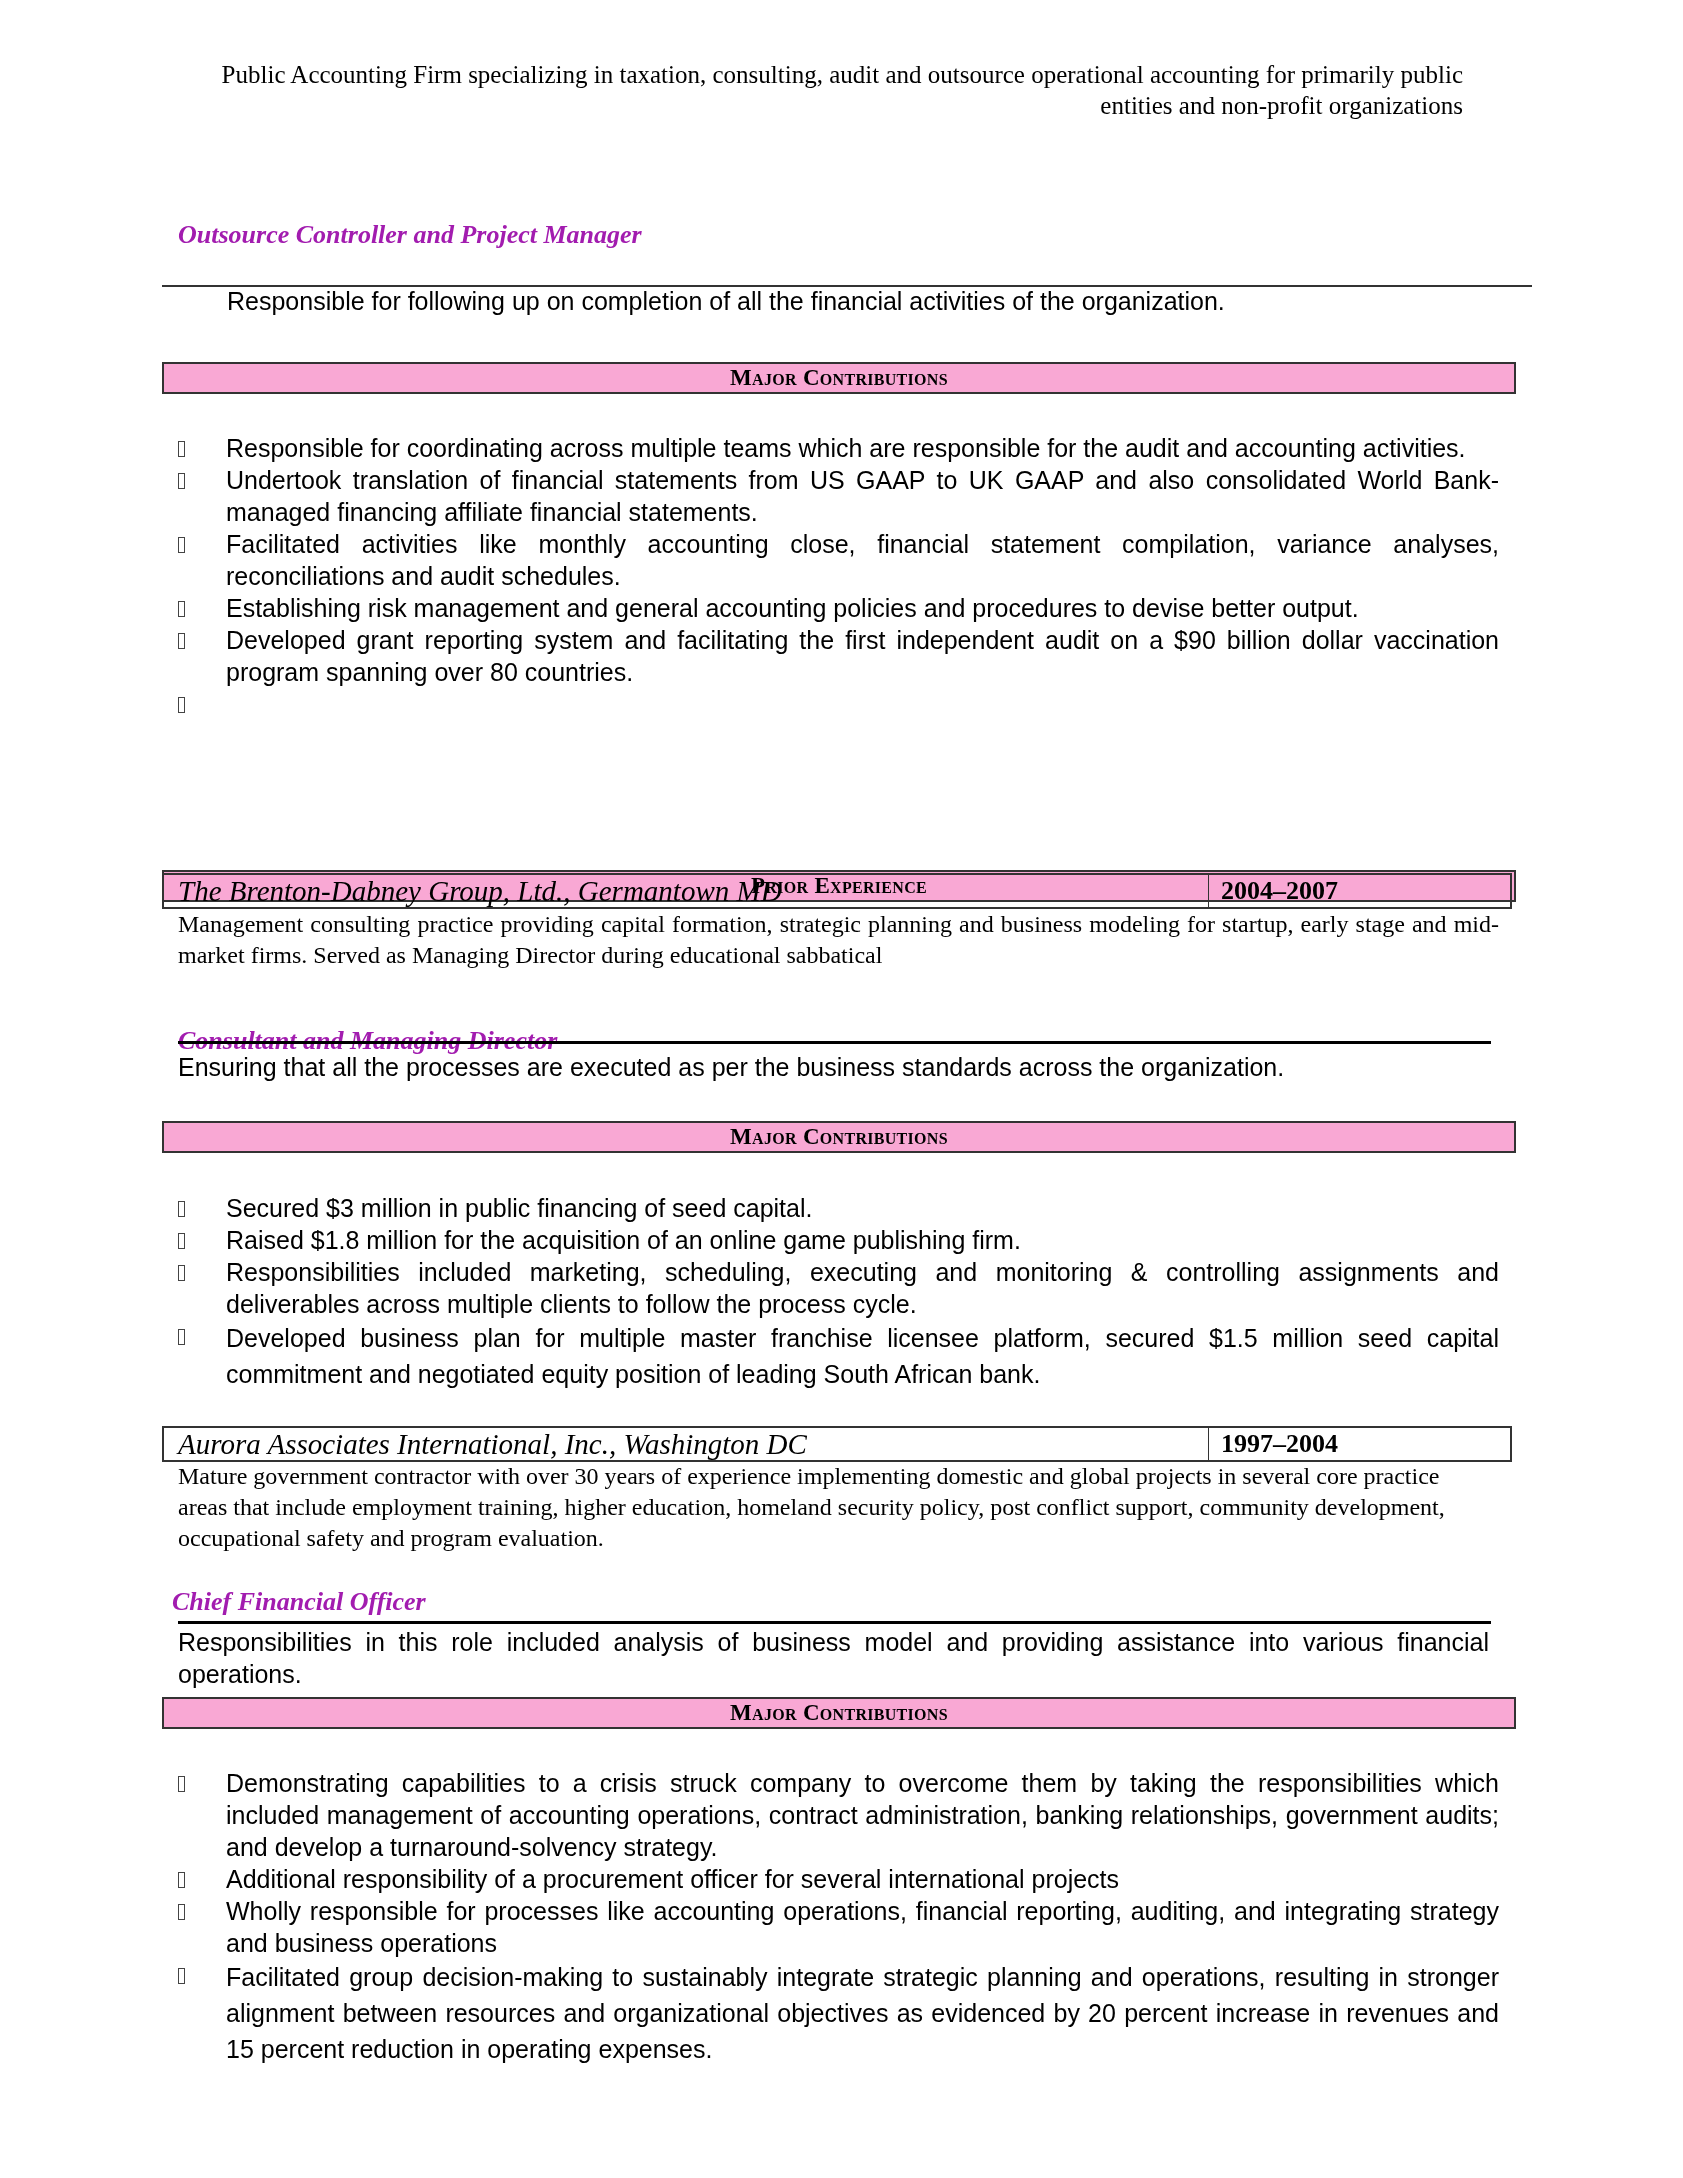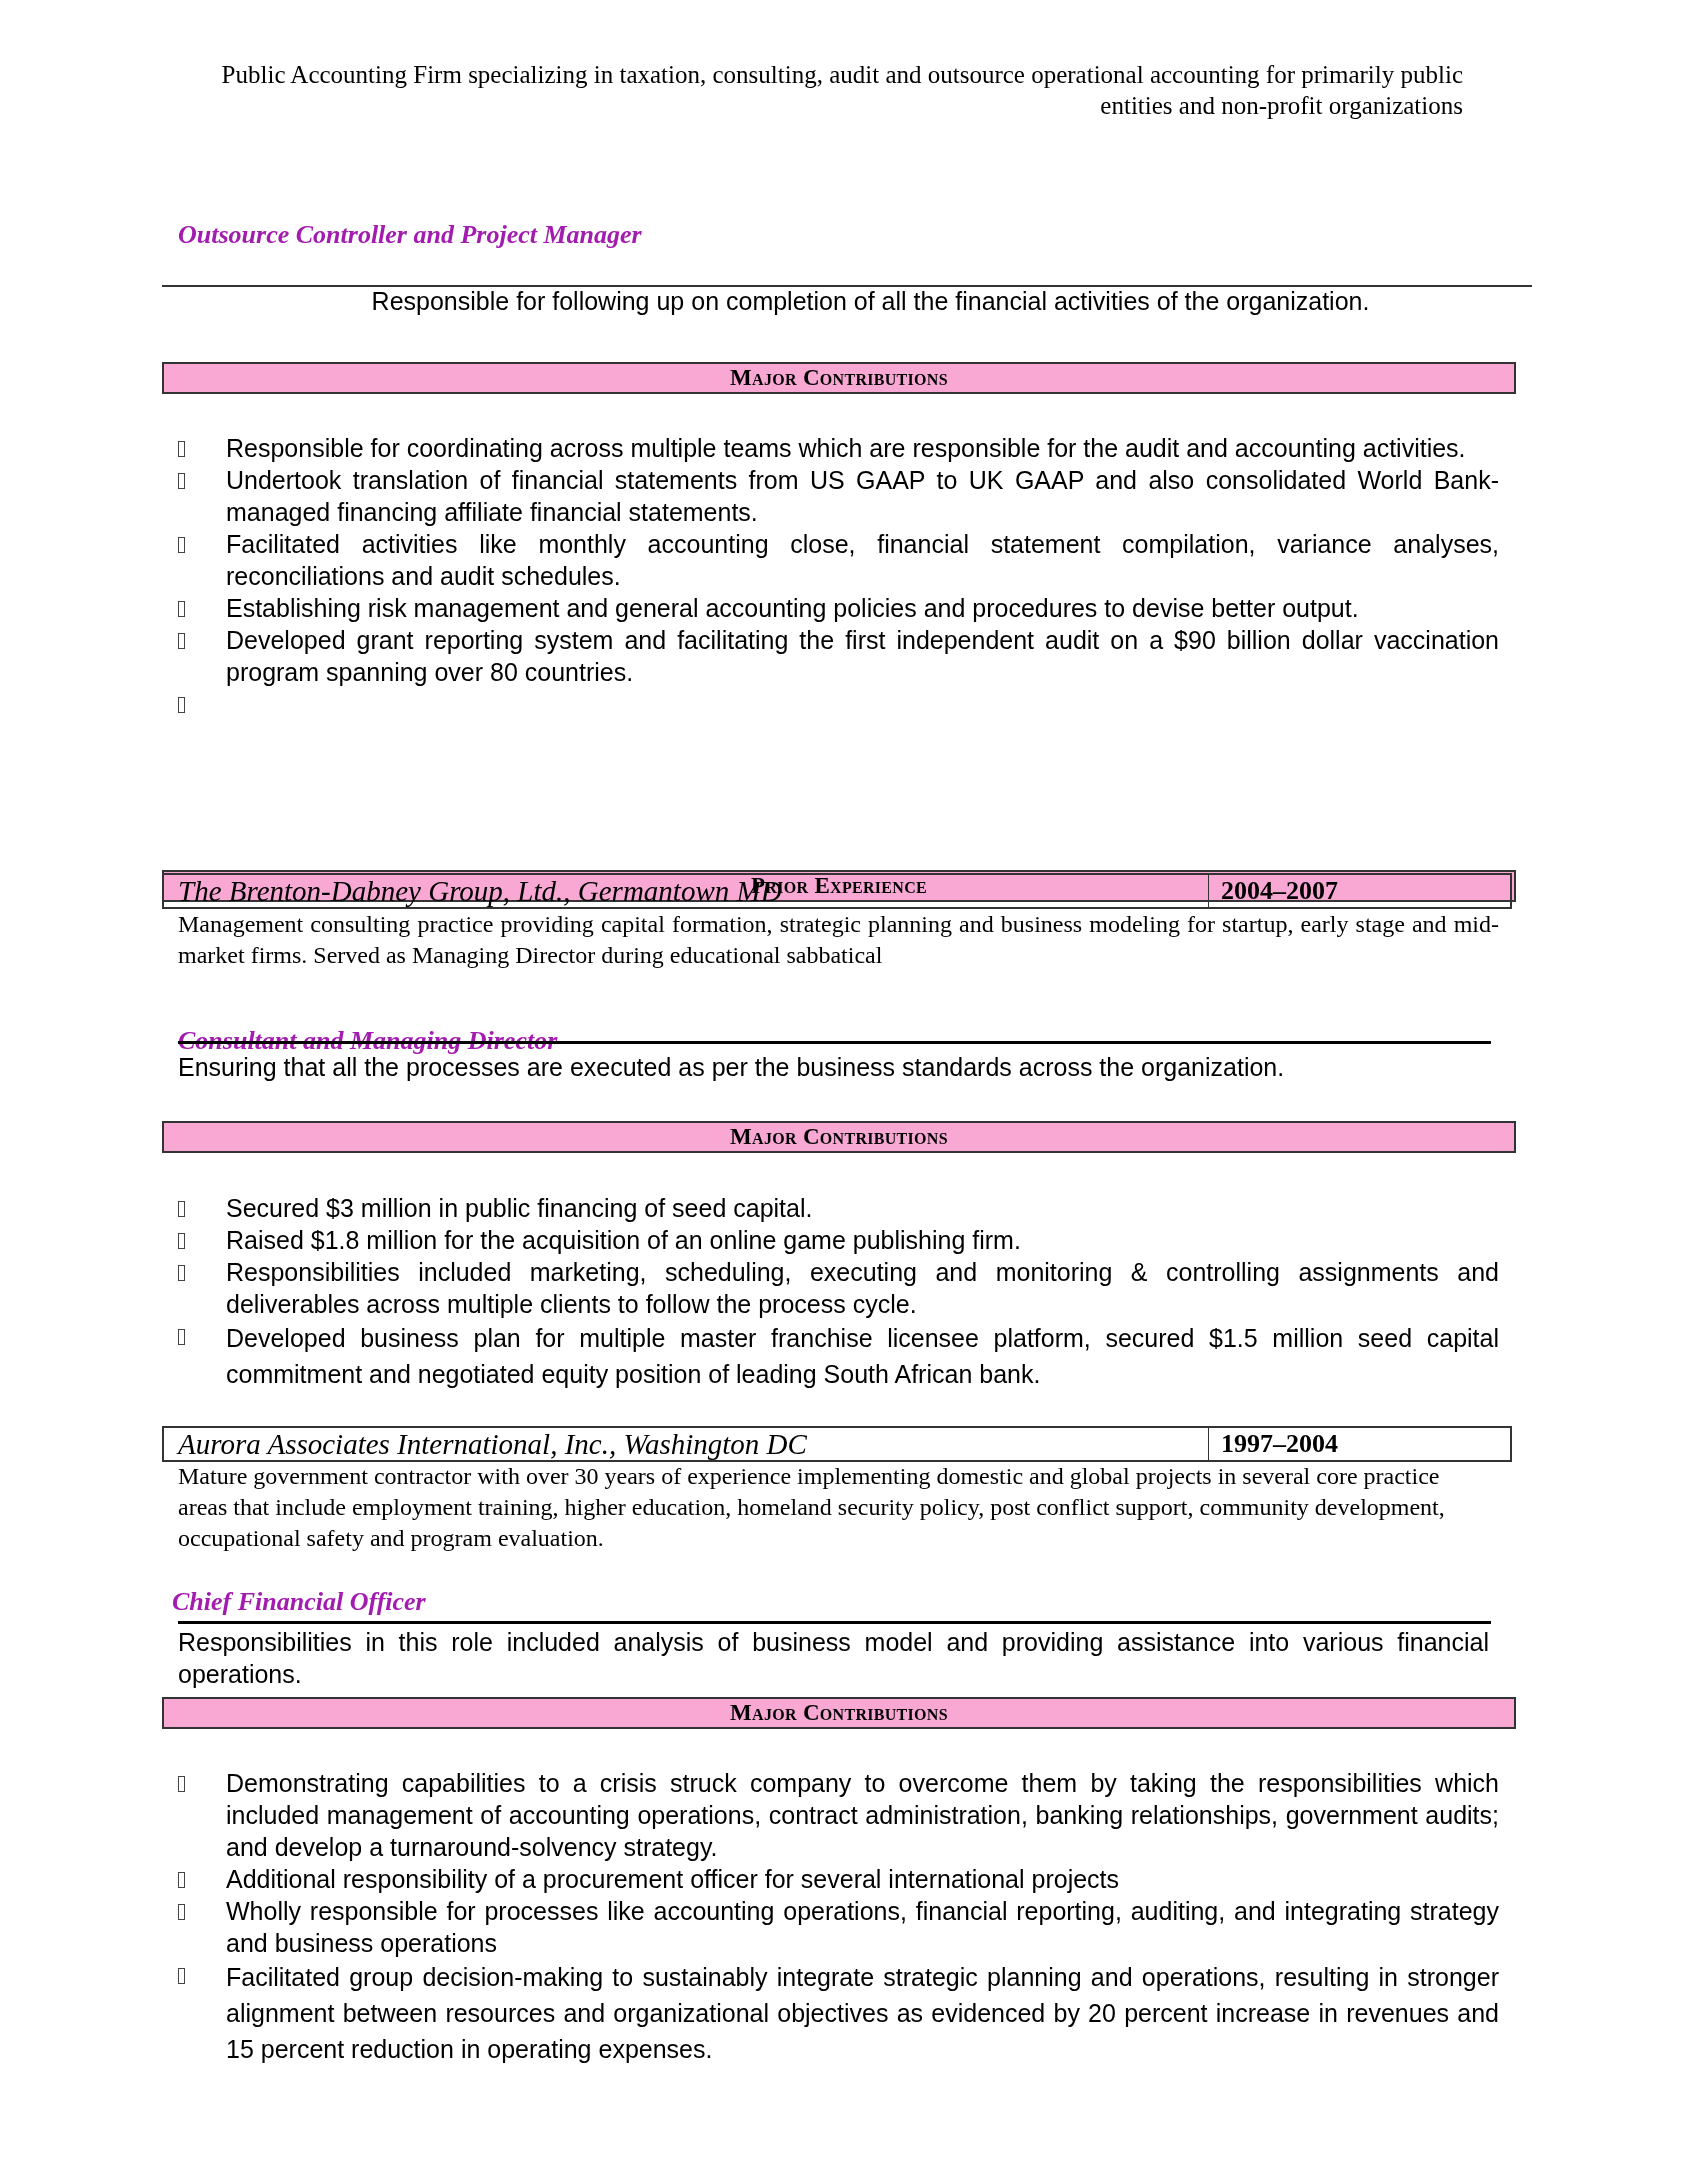--- a/index.html
+++ b/index.html
@@ -35,21 +35,21 @@
   .company-box .dates { padding-left:12px; font-weight:bold; font-size:26px; line-height:32px; }
   .desc { position:absolute; left:178px; width:1321px; font-family:"Liberation Serif", serif; font-size:24px; line-height:31px; }
 </style>
 </head>
 <body>
 
 <div class="abs intro">Public Accounting Firm specializing in taxation, consulting, audit and outsource operational accounting for primarily public entities and non-profit organizations</div>
 
 <div class="abs role" style="left:178px; top:220px;">Outsource Controller and Project Manager</div>
 <div class="rule" style="left:162px; top:285px; width:1370px;"></div>
-<div class="abs body-sans" style="left:227px; top:285px; width:1287px;text-align:center;">Responsible for following up on completion of all the financial activities of the organization.</div>
+<div class="abs body-sans" style="left:227px; top:285px; width:1287px;">Responsible for following up on completion of all the financial activities of the organization.</div>
 
 <div class="section-box" style="top:362px;">
   <span>Major Contributions</span>
 </div>
 
 <ul class="bullets" style="top:432px;">
   <li><span class="tofu"></span><span>Responsible for coordinating across multiple teams which are responsible for the audit and accounting activities.</span></li>
   <li><span class="tofu"></span><span>Undertook translation of financial statements from US GAAP to UK GAAP and also consolidated World Bank-managed financing affiliate financial statements.</span></li>
   <li><span class="tofu"></span><span>Facilitated activities like monthly accounting close, financial statement compilation, variance analyses, reconciliations and audit schedules.</span></li>
   <li><span class="tofu"></span><span>Establishing risk management and general accounting policies and procedures to devise better output.</span></li>

